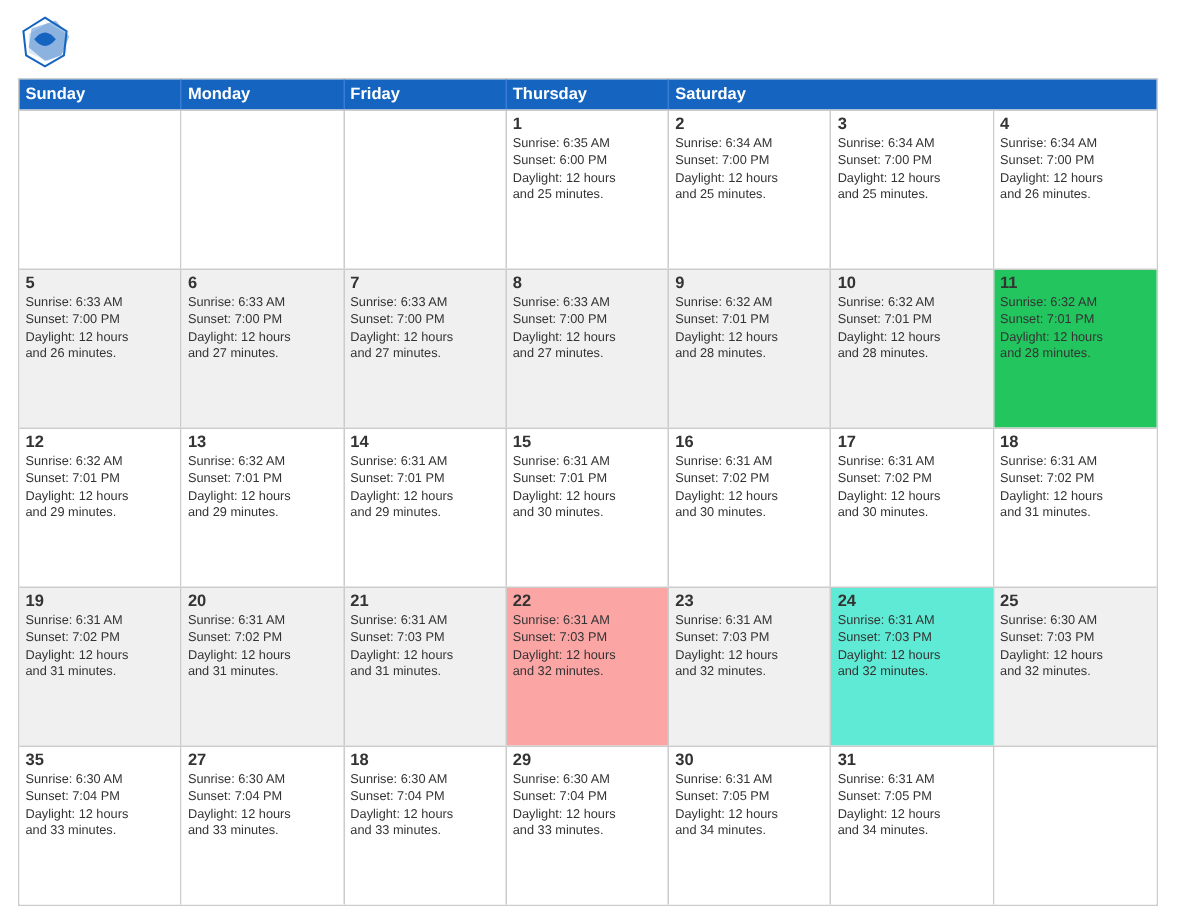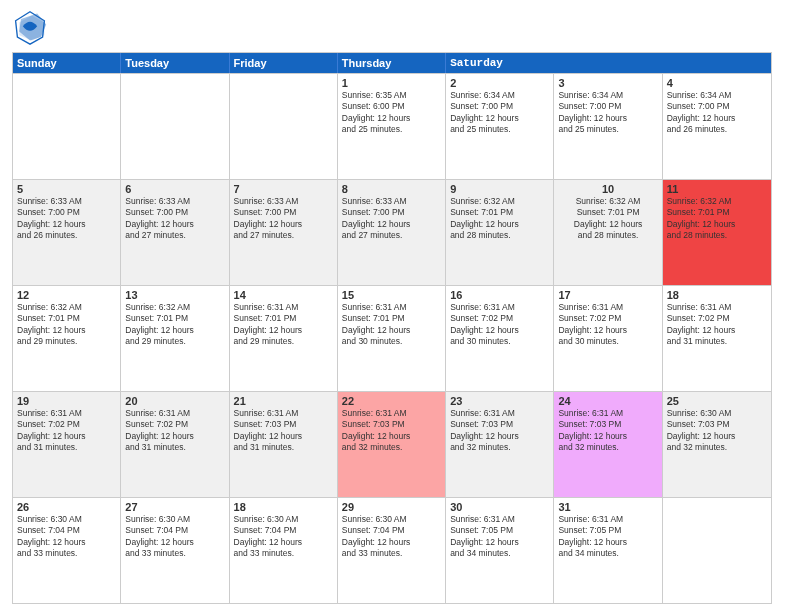--- a/index.html
+++ b/index.html
@@ -72,21 +72,21 @@
       background: #1565c0;
     }
     .cal-header-cell {
       color: #fff;
       font-size: 11px;
       font-weight: bold;
       padding: 4px 4px;
       text-align: left;
       border-right: 1px solid #3a7bd5;
     }
-    .cal-header-cell:last-child { border-right: none; font-family: Liberation Mono, monospace; }
+    .cal-header-cell:last-child { border-right: none; }
     .cal-body {
       flex: 1;
       display: flex;
       flex-direction: column;
     }
     .cal-row {
       display: grid;
       grid-template-columns: repeat(7, 1fr);
       flex: 1;
       border-top: 1px solid #ccc;
@@ -136,21 +136,21 @@
     </div>
     <div class="title-block">
       <div class="month-title"></div>
       <div class="location"></div>
     </div>
   </div>
 
   <div class="calendar">
     <div class="cal-header">
     <div class="cal-header-cell">Sunday</div>
-        <div class="cal-header-cell">Tuesday</div>
+        <div class="cal-header-cell">Monday</div>
         <div class="cal-header-cell">Friday</div>
         <div class="cal-header-cell">Thursday</div>
         <div class="cal-header-cell">Saturday</div>
       </div>
     <div class="cal-body">
     <div class="cal-row normal-row">
           <div class="cal-cell empty-cell"></div>
           <div class="cal-cell empty-cell"></div>
           <div class="cal-cell empty-cell"></div>
           <div class="cal-cell">
@@ -211,28 +211,28 @@
 Daylight: 12 hours
 and 27 minutes.</div>
           </div>
           <div class="cal-cell" style="background: rgb(240, 240, 240);">
             <span class="day-num">9</span>
             <div class="cell-info" style="white-space: pre-line;">Sunrise: 6:32 AM
 Sunset: 7:01 PM
 Daylight: 12 hours
 and 28 minutes.</div>
           </div>
-          <div class="cal-cell" style="background: rgb(240, 240, 240); text-align: center;">
+          <div class="cal-cell" style="background: rgb(240, 240, 240);">
             <span class="day-num">10</span>
             <div class="cell-info" style="white-space: pre-line;">Sunrise: 6:32 AM
 Sunset: 7:01 PM
 Daylight: 12 hours
 and 28 minutes.</div>
           </div>
-          <div class="cal-cell" style="background: #ef4444;">
+          <div class="cal-cell" style="background: #22c55e;">
             <span class="day-num">11</span>
             <div class="cell-info" style="white-space: pre-line;">Sunrise: 6:32 AM
 Sunset: 7:01 PM
 Daylight: 12 hours
 and 28 minutes.</div>
           </div>
         </div>
         <div class="cal-row normal-row">
           <div class="cal-cell">
             <span class="day-num">12</span>
@@ -313,38 +313,38 @@
 Daylight: 12 hours
 and 32 minutes.</div>
           </div>
           <div class="cal-cell" style="background: rgb(240, 240, 240);">
             <span class="day-num">23</span>
             <div class="cell-info" style="white-space: pre-line;">Sunrise: 6:31 AM
 Sunset: 7:03 PM
 Daylight: 12 hours
 and 32 minutes.</div>
           </div>
-          <div class="cal-cell" style="background: #f0abfc;">
+          <div class="cal-cell" style="background: #5eead4;">
             <span class="day-num">24</span>
             <div class="cell-info" style="white-space: pre-line;">Sunrise: 6:31 AM
 Sunset: 7:03 PM
 Daylight: 12 hours
 and 32 minutes.</div>
           </div>
           <div class="cal-cell" style="background: rgb(240, 240, 240);">
             <span class="day-num">25</span>
             <div class="cell-info" style="white-space: pre-line;">Sunrise: 6:30 AM
 Sunset: 7:03 PM
 Daylight: 12 hours
 and 32 minutes.</div>
           </div>
         </div>
         <div class="cal-row normal-row">
           <div class="cal-cell">
-            <span class="day-num">26</span>
+            <span class="day-num">35</span>
             <div class="cell-info" style="white-space: pre-line;">Sunrise: 6:30 AM
 Sunset: 7:04 PM
 Daylight: 12 hours
 and 33 minutes.</div>
           </div>
           <div class="cal-cell">
             <span class="day-num">27</span>
             <div class="cell-info" style="white-space: pre-line;">Sunrise: 6:30 AM
 Sunset: 7:04 PM
 Daylight: 12 hours

